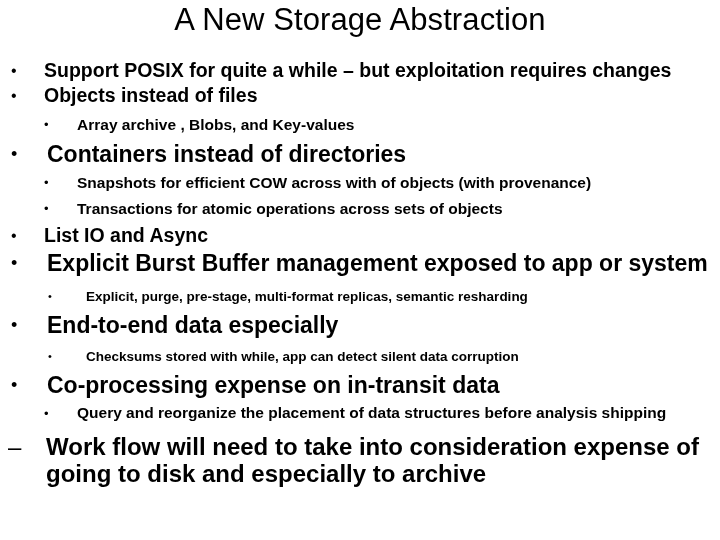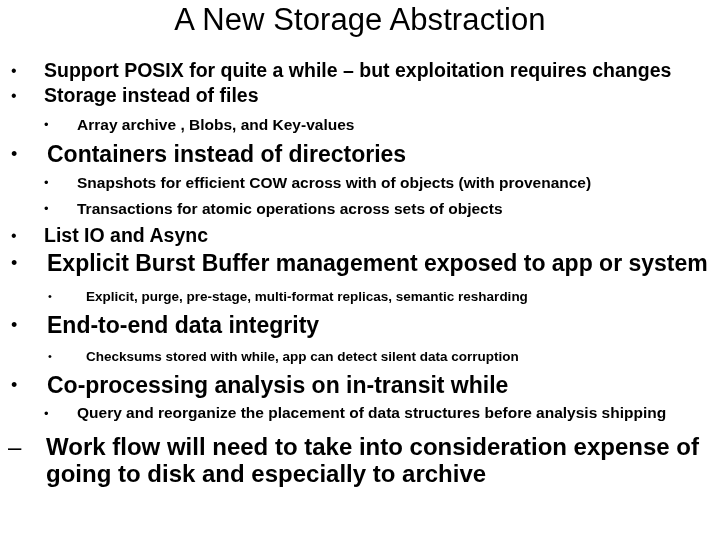--- a/index.html
+++ b/index.html
@@ -125,21 +125,21 @@
 
   <div id="body">
 
     <div class="line lvl1">
       <span class="bullet">•</span>
       <span class="txt">Support POSIX for quite a while – but exploitation requires changes</span>
     </div>
 
     <div class="line lvl1">
       <span class="bullet">•</span>
-      <span class="txt">Storage instead of files</span>
+      <span class="txt">Objects instead of files</span>
     </div>
 
     <div class="sp-5"></div>
 
     <div class="line lvl2">
       <span class="bullet">•</span>
       <span class="txt">Array archive , Blobs, and Key-values</span>
     </div>
 
     <div class="sp-3"></div>
@@ -179,35 +179,35 @@
 
     <div class="line lvl2s">
       <span class="bullet">•</span>
       <span class="txt">Explicit, purge, pre-stage, multi-format replicas, semantic resharding</span>
     </div>
 
     <div class="sp-3"></div>
 
     <div class="line lvl1big">
       <span class="bullet">•</span>
-      <span class="txt">End-to-end data integrity</span>
+      <span class="txt">End-to-end data especially</span>
     </div>
 
     <div class="sp-6"></div>
 
     <div class="line lvl2s">
       <span class="bullet">•</span>
       <span class="txt">Checksums stored with while, app can detect silent data corruption</span>
     </div>
 
     <div class="sp-3"></div>
 
     <div class="line lvl1big">
       <span class="bullet">•</span>
-      <span class="txt">Co-processing analysis on in-transit while</span>
+      <span class="txt">Co-processing expense on in-transit data</span>
     </div>
 
     <div class="sp-2"></div>
 
     <div class="line lvl2" style="margin-left:44px;padding-left:33px;padding-right:22px;line-height:21px;">
       <span class="bullet">•</span>
       <span class="txt">Query and reorganize the placement of data structures before analysis shipping</span>
     </div>
 
     <div class="sp-10"></div>

